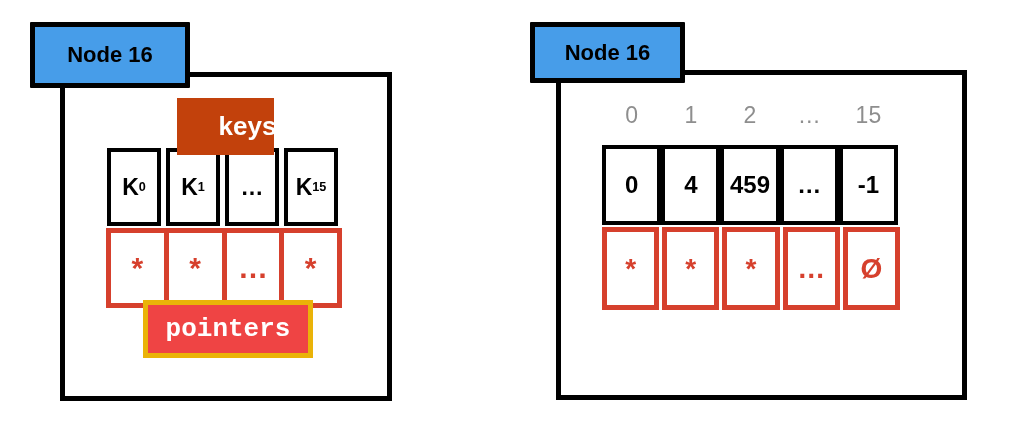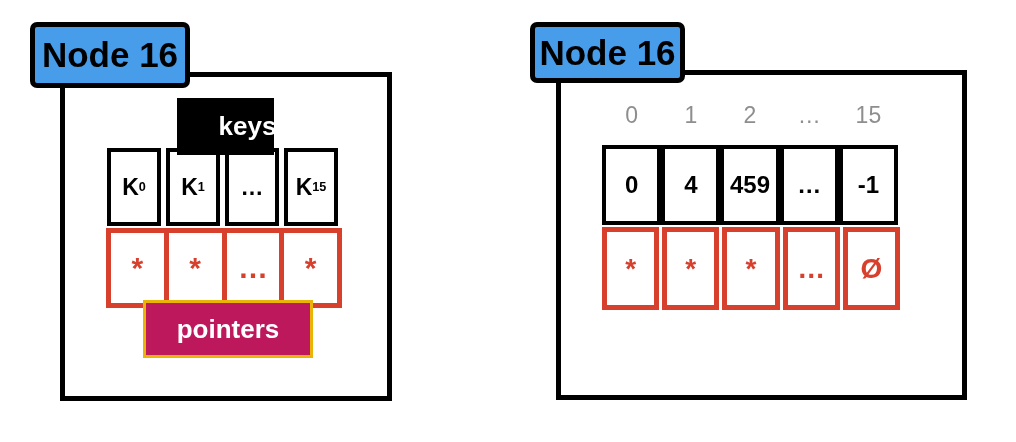--- a/index.html
+++ b/index.html
@@ -4,28 +4,28 @@
 <style>
   html,body { margin:0; padding:0; background:#ffffff; }
   .canvas {
     position:relative; width:1016px; height:442px; background:#ffffff;
     font-family:"Liberation Sans", sans-serif; color:#000; overflow:hidden;
   }
   .outer-box { position:absolute; border:5px solid #000; background:#fff; box-sizing:border-box; }
   .badge {
     position:absolute; box-sizing:border-box; border:5px solid #000; background:#479DE9;
     display:flex; align-items:center; justify-content:center;
-    font-weight:bold; font-size:35px; color:#000; z-index:6; border-radius:7px;
+    font-weight:bold; font-size:22px; color:#000; z-index:6; border-radius:1px;
   }
   .tag-label {
     position:absolute; box-sizing:border-box; display:flex; align-items:center; justify-content:center;
     font-weight:bold; font-size:26px; color:#fff; z-index:5;
   }
-  .keys-tag { background:#000000;padding-left:44px; }
-  .pointers-tag { background:#be185d; border:3px solid #eab308; }
+  .keys-tag { background:#c2410c;padding-left:44px; }
+  .pointers-tag { background:#ef4444; border:5px solid #eab308;font-family:Liberation Mono, monospace; }
 
   
   .kcell {
     position:absolute; box-sizing:border-box; width:54px; height:78px; top:148px;
     border:4px solid #000; background:#fff; display:flex; align-items:center; justify-content:center;
     font-weight:bold; font-size:23px; z-index:2;
   }
   .kcell sub { font-size:0.55em; line-height:0; }
 
   

